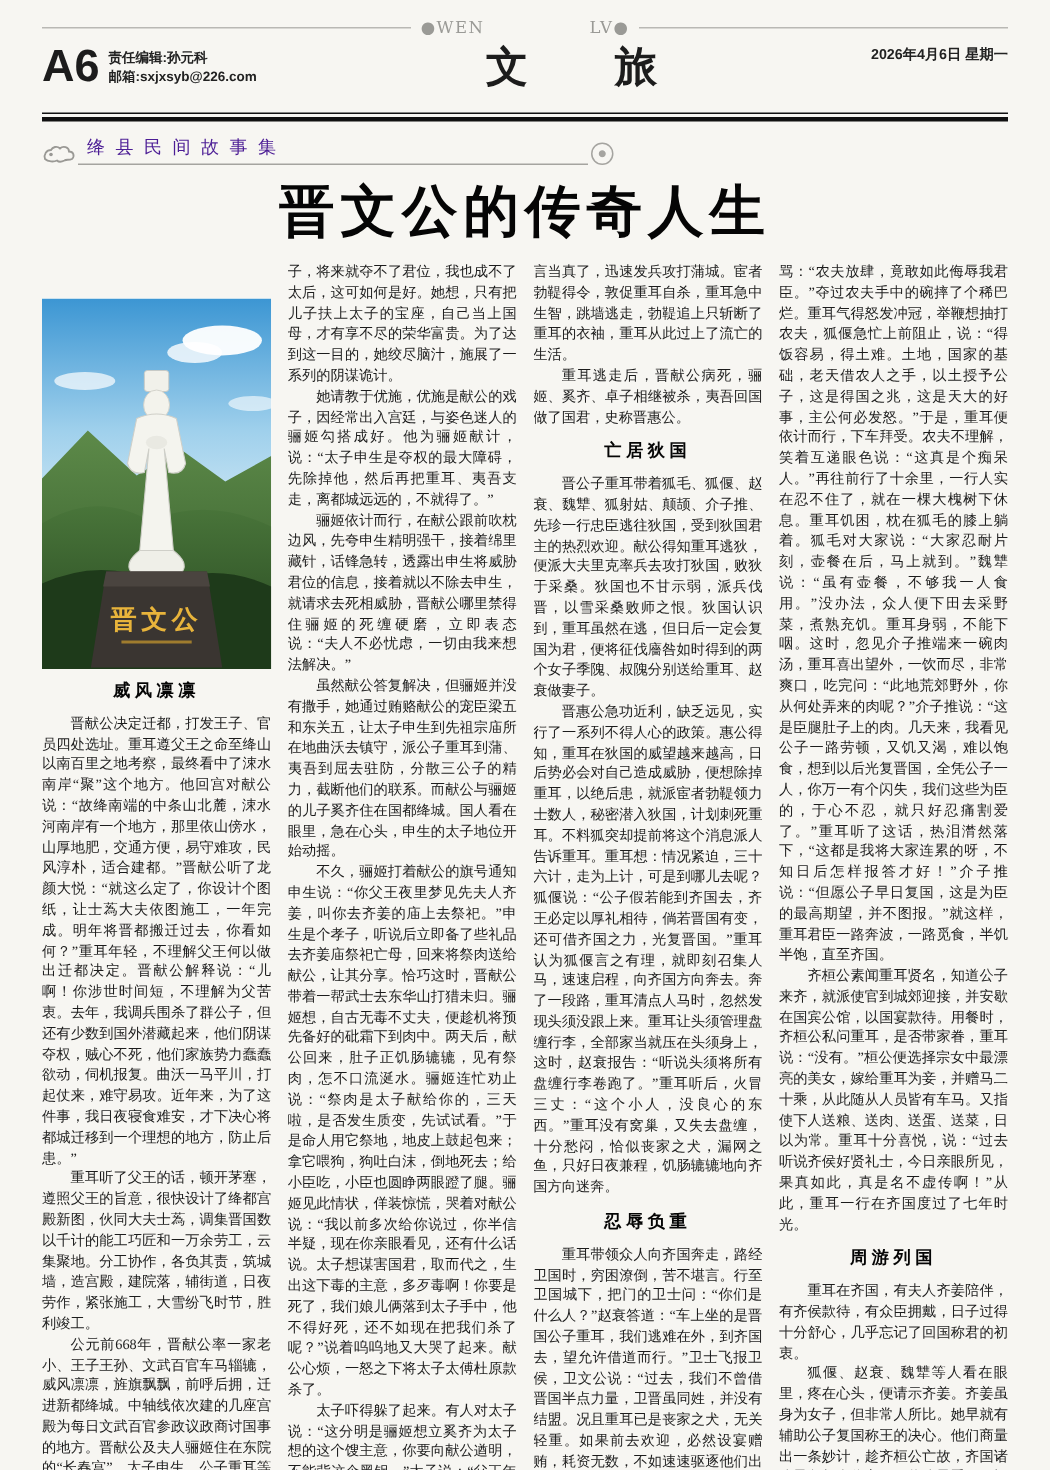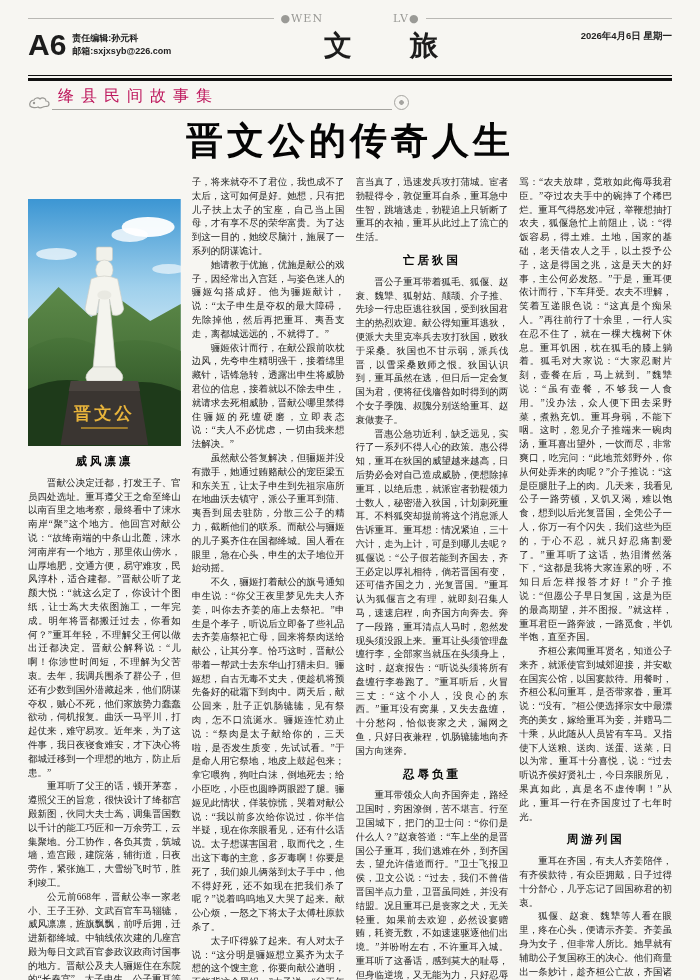--- a/index.html
+++ b/index.html
@@ -22,21 +22,21 @@
   .sec-cn{display:flex;gap:58px;font-size:28px;font-weight:bold;margin-left:10px;
     font-family:"Liberation Serif",serif;line-height:36px;}
   .mast{text-align:right;}
   .mast-name{font-family:"DejaVu Serif",serif;font-style:italic;font-weight:bold;
     font-size:25px;letter-spacing:5px;line-height:28px;color:#101010;}
   .mast-date{font-family:"Liberation Sans",sans-serif;font-size:9.5px;font-weight:bold;margin-top:2px;color:#222;text-align:right;}
   .thickrule{border-top:1px solid #111;border-bottom:3px solid #111;height:2px;margin-top:3px;}
   
   .badge-row{display:flex;align-items:flex-end;margin-top:9px;height:20px;color:#8d8d8a;}
   .badge-line{flex:0 0 330px;display:flex;align-items:flex-end;border-bottom:1px solid #a5a4a0;padding:0 4px 2px 6px;gap:10px;}
-  .badge-label{font-size:16px;letter-spacing:7px;color:#be185d;white-space:nowrap;}
+  .badge-label{font-size:12px;letter-spacing:7px;color:#4c1d95;white-space:nowrap;}
   .badge-fill{flex:1;}
   .seal{width:13px;height:13px;border:1px solid #a5a4a0;border-radius:50%;margin-left:2px;
     background:radial-gradient(circle at 50% 50%, #a5a4a0 0 2px, transparent 2.6px);}
   
   .title{font-family:"Liberation Sans",sans-serif;font-weight:bold;font-size:37px;
     text-align:center;letter-spacing:4px;margin:6px 0 10px 0;color:#050505;}
   
   .bodygrid{display:flex;gap:11px;height:826px;overflow:hidden;}
   .col{flex:1 1 0;min-width:0;font-size:9.5px;line-height:13.8px;text-align:justify;overflow:hidden;}
   .col p{margin:0;text-indent:2em;}
@@ -148,20 +148,21 @@
       <p>她请教于优施，优施是献公的戏子，因经常出入宫廷，与姿色迷人的骊姬勾搭成好。他为骊姬献计，说：“太子申生是夺权的最大障碍，先除掉他，然后再把重耳、夷吾支走，离都城远远的，不就得了。”</p>
       <p>骊姬依计而行，在献公跟前吹枕边风，先夸申生精明强干，接着绵里藏针，话锋急转，透露出申生将威胁君位的信息，接着就以不除去申生，就请求去死相威胁，晋献公哪里禁得住骊姬的死缠硬磨，立即表态说：“夫人不必忧虑，一切由我来想法解决。”</p>
       <p>虽然献公答复解决，但骊姬并没有撒手，她通过贿赂献公的宠臣梁五和东关五，让太子申生到先祖宗庙所在地曲沃去镇守，派公子重耳到蒲、夷吾到屈去驻防，分散三公子的精力，截断他们的联系。而献公与骊姬的儿子奚齐住在国都绛城。国人看在眼里，急在心头，申生的太子地位开始动摇。</p>
       <p>不久，骊姬打着献公的旗号通知申生说：“你父王夜里梦见先夫人齐姜，叫你去齐姜的庙上去祭祀。”申生是个孝子，听说后立即备了些礼品去齐姜庙祭祀亡母，回来将祭肉送给献公，让其分享。恰巧这时，晋献公带着一帮武士去东华山打猎未归。骊姬想，自古无毒不丈夫，便趁机将预先备好的砒霜下到肉中。两天后，献公回来，肚子正饥肠辘辘，见有祭肉，怎不口流涎水。骊姬连忙劝止说：“祭肉是太子献给你的，三天啦，是否发生质变，先试试看。”于是命人用它祭地，地皮上鼓起包来；拿它喂狗，狗吐白沫，倒地死去；给小臣吃，小臣也圆睁两眼蹬了腿。骊姬见此情状，佯装惊慌，哭着对献公说：“我以前多次给你说过，你半信半疑，现在你亲眼看见，还有什么话说。太子想谋害国君，取而代之，生出这下毒的主意，多歹毒啊！你要是死了，我们娘儿俩落到太子手中，他不得好死，还不如现在把我们杀了呢？”说着呜呜地又大哭了起来。献公心烦，一怒之下将太子太傅杜原款杀了。</p>
       <p>太子吓得躲了起来。有人对太子说：“这分明是骊姬想立奚齐为太子想的这个馊主意，你要向献公遒明，不能背这个黑锅。”太子说：“父王年龄大了，一刻也离不开骊姬，我如果即刻去为自己辩解，会火上加油的，不仅洗不清我的冤屈，还会变本加厉的。”有人劝他逃到国外去，申生说：“我背着弑君恶名外逃，谁会接纳我呢？我只有死路一条啦！”就这样，申生在新城自缢身亡。骊姬日思夜想的一天终于来到了，晋献公很快将奚齐封为太子。</p>
 
     </div>
 
     <div class="col">
       <p class="cont">言当真了，迅速发兵攻打蒲城。宦者勃鞮得令，敦促重耳自杀，重耳急中生智，跳墙逃走，勃鞮追上只斩断了重耳的衣袖，重耳从此过上了流亡的生活。</p>
+      <p>重耳逃走后，晋献公病死，骊姬、奚齐、卓子相继被杀，夷吾回国做了国君，史称晋惠公。</p>
       <h3 class="sub">亡居狄国</h3>
       <p>晋公子重耳带着狐毛、狐偃、赵衰、魏犨、狐射姑、颠颉、介子推、先珍一行忠臣逃往狄国，受到狄国君主的热烈欢迎。献公得知重耳逃狄，便派大夫里克率兵去攻打狄国，败狄于采桑。狄国也不甘示弱，派兵伐晋，以雪采桑败师之恨。狄国认识到，重耳虽然在逃，但日后一定会复国为君，便将征伐廧咎如时得到的两个女子季隗、叔隗分别送给重耳、赵衰做妻子。</p>
       <p>晋惠公急功近利，缺乏远见，实行了一系列不得人心的政策。惠公得知，重耳在狄国的威望越来越高，日后势必会对自己造成威胁，便想除掉重耳，以绝后患，就派宦者勃鞮领力士数人，秘密潜入狄国，计划刺死重耳。不料狐突却提前将这个消息派人告诉重耳。重耳想：情况紧迫，三十六计，走为上计，可是到哪儿去呢？狐偃说：“公子假若能到齐国去，齐王必定以厚礼相待，倘若晋国有变，还可借齐国之力，光复晋国。”重耳认为狐偃言之有理，就即刻召集人马，速速启程，向齐国方向奔去。奔了一段路，重耳清点人马时，忽然发现头须没跟上来。重耳让头须管理盘缠行李，全部家当就压在头须身上，这时，赵衰报告：“听说头须将所有盘缠行李卷跑了。”重耳听后，火冒三丈：“这个小人，没良心的东西。”重耳没有窝巢，又失去盘缠，十分愁闷，恰似丧家之犬，漏网之鱼，只好日夜兼程，饥肠辘辘地向齐国方向迷奔。</p>
       <h3 class="sub">忍辱负重</h3>
       <p>重耳带领众人向齐国奔走，路经卫国时，穷困潦倒，苦不堪言。行至卫国城下，把门的卫士问：“你们是什么人？”赵衰答道：“车上坐的是晋国公子重耳，我们逃难在外，到齐国去，望允许借道而行。”卫士飞报卫侯，卫文公说：“过去，我们不曾借晋国半点力量，卫晋虽同姓，并没有结盟。况且重耳已是丧家之犬，无关轻重。如果前去欢迎，必然设宴赠贿，耗资无数，不如速速驱逐他们出境。”并吩咐左右，不许重耳入城。重耳听了这番话，感到莫大的耻辱，但身临逆境，又无能为力，只好忍辱从城外绕行。</p>
 
     </div>
 
     <div class="col">
       <p class="cont">骂：“农夫放肆，竟敢如此侮辱我君臣。”夺过农夫手中的碗摔了个稀巴烂。重耳气得怒发冲冠，举鞭想抽打农夫，狐偃急忙上前阻止，说：“得饭容易，得土难。土地，国家的基础，老天借农人之手，以土授予公子，这是得国之兆，这是天大的好事，主公何必发怒。”于是，重耳便依计而行，下车拜受。农夫不理解，笑着互递眼色说：“这真是个痴呆人。”再往前行了十余里，一行人实在忍不住了，就在一棵大槐树下休息。重耳饥困，枕在狐毛的膝上躺着。狐毛对大家说：“大家忍耐片刻，壶餐在后，马上就到。”魏犨说：“虽有壶餐，不够我一人食用。”没办法，众人便下田去采野菜，煮熟充饥。重耳身弱，不能下咽。这时，忽见介子推端来一碗肉汤，重耳喜出望外，一饮而尽，非常爽口，吃完问：“此地荒郊野外，你从何处弄来的肉呢？”介子推说：“这是臣腿肚子上的肉。几天来，我看见公子一路劳顿，又饥又渴，难以饱食，想到以后光复晋国，全凭公子一人，你万一有个闪失，我们这些为臣的，于心不忍，就只好忍痛割爱了。”重耳听了这话，热泪潸然落下，“这都是我将大家连累的呀，不知日后怎样报答才好！”介子推说：“但愿公子早日复国，这是为臣的最高期望，并不图报。”就这样，重耳君臣一路奔波，一路觅食，半饥半饱，直至齐国。</p>

